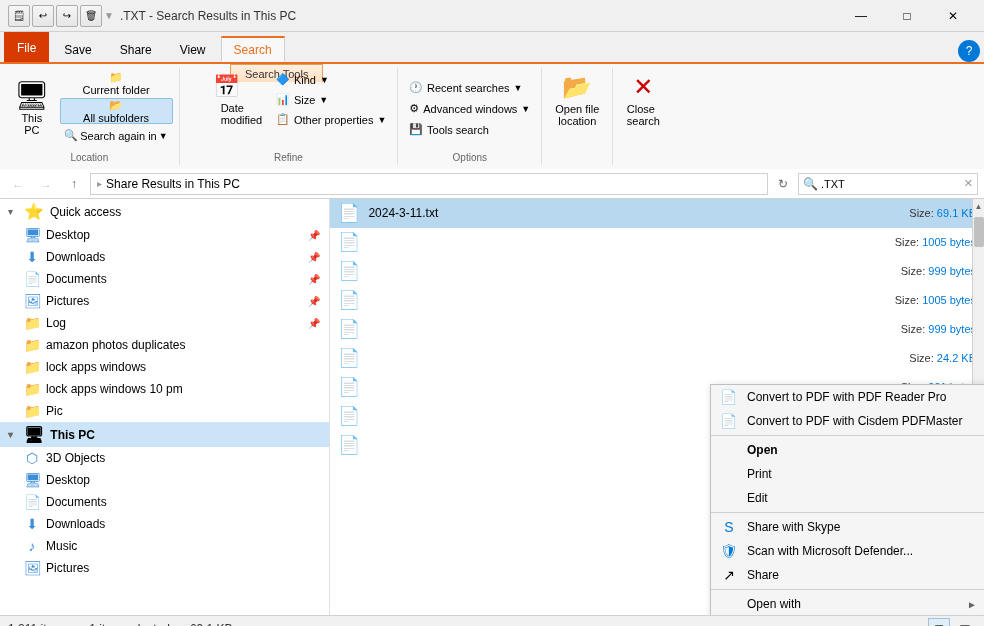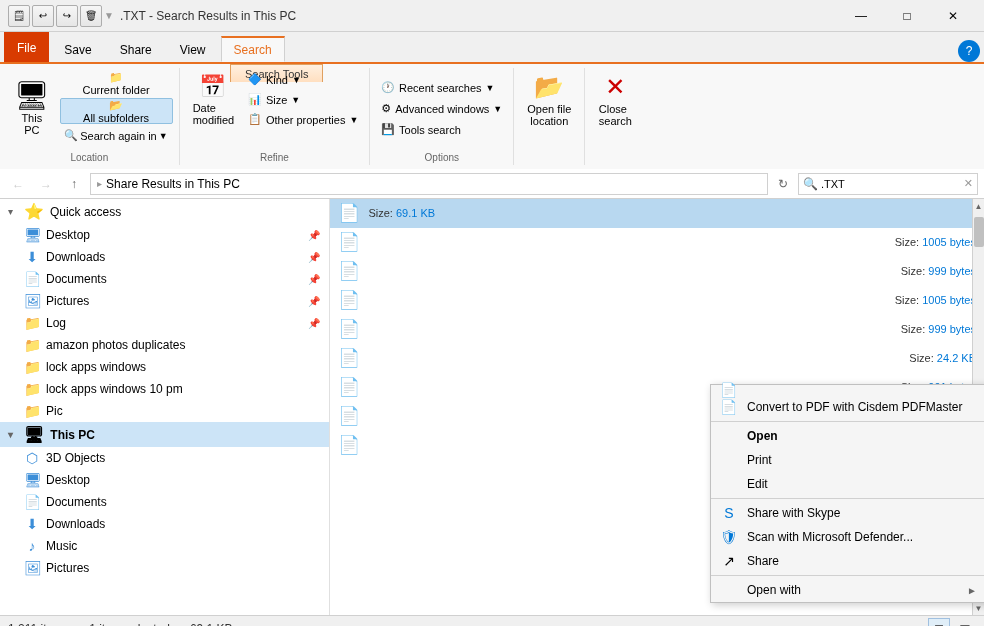--- a/index.html
+++ b/index.html
@@ -249,21 +249,21 @@
         </div>
       </div>
       <div class="ribbon-group-label">Location</div>
     </div>
 
     <div class="ribbon-group" style="padding-bottom:18px; min-width:110px;">
       <div style="display:flex;flex-direction:column;gap:2px;width:100%;flex:1;">
         <div style="display:flex;align-items:center;gap:2px;">
           <div class="ribbon-btn" style="height:52px;">
             <span style="font-size:22px;">📅</span>
-            <span style="font-size:11px;">Date<br>modified</span>
+            <span style="font-size:11px;margin-left:28px;">Date<br>modified</span>
           </div>
           <div style="display:flex;flex-direction:column;gap:1px;">
             <div class="refine-item">
               <span>🔷</span>
               <span>Kind</span>
               <span style="font-size:9px;">▼</span>
             </div>
             <div class="refine-item">
               <span>📊</span>
               <span>Size</span>
@@ -427,20 +427,21 @@
       <span class="sidebar-icon" style="color:#3c8ed8;">🖼</span>
       <span>Pictures</span>
     </div>
   </div>
 
   <div class="file-list-wrapper">
     <div class="file-list">
 
       <div class="file-item selected" style="background:#b8d8f0;">
         <span class="file-item-icon">📄</span>
+        <span class="file-item-name">2024-3-11.txt</span>
         <span class="file-item-meta"><span class="file-size-label">Size: </span><span class="file-size-value">69.1 KB</span></span>
       </div>
       <div class="file-item">
         <span class="file-item-icon">📄</span>
         <span class="file-item-name"></span>
         <span class="file-item-meta"><span class="file-size-label">Size: </span><span class="file-size-value">1005 bytes</span></span>
       </div>
       <div class="file-item">
         <span class="file-item-icon">📄</span>
         <span class="file-item-name"></span>
@@ -475,20 +476,21 @@
         <span class="file-item-icon">📄</span>
         <span class="file-item-name"></span>
         <span class="file-item-meta"><span class="file-size-label">Size: </span><span class="file-size-value">991 bytes</span></span>
       </div>
     </div>
 
     <div class="context-menu">
 
       <div class="ctx-item">
         <span class="ctx-icon" style="color:#cc0000;">📄</span>
+        <span>Convert to PDF with PDF Reader Pro</span>
       </div>
 
       <div class="ctx-item">
         <span class="ctx-icon" style="color:#cc0000;">📄</span>
         <span>Convert to PDF with Cisdem PDFMaster</span>
       </div>
       <div class="ctx-separator"></div>
 
       <div class="ctx-item ctx-bold">
         <span>Open</span>

